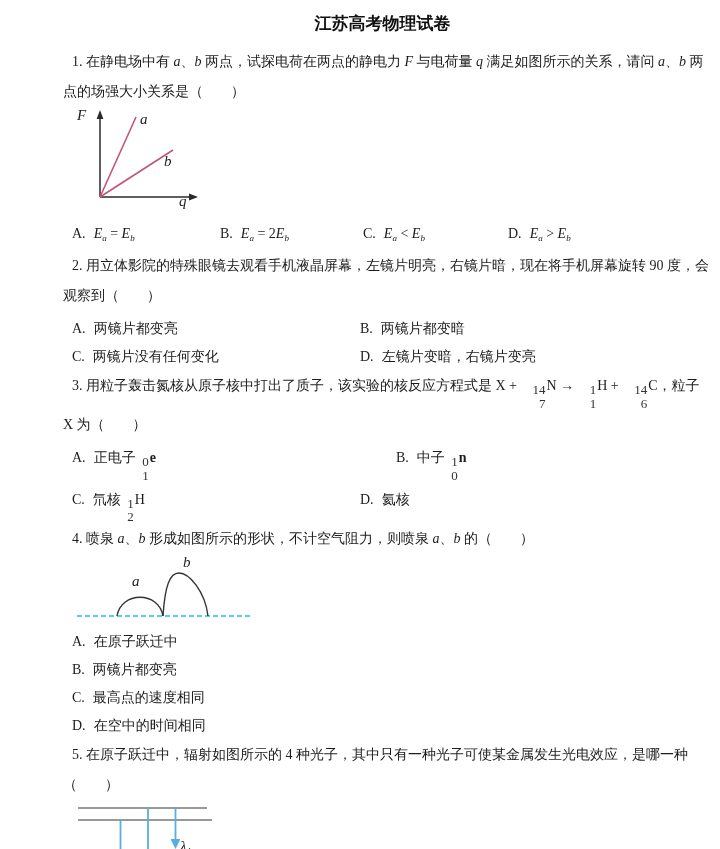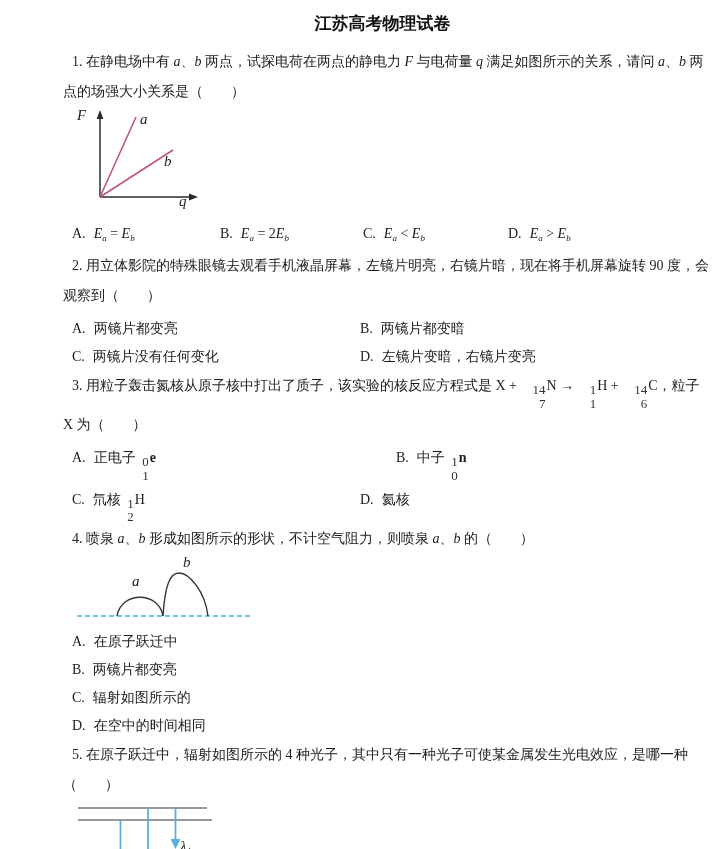--- a/index.html
+++ b/index.html
@@ -106,21 +106,21 @@
       <line x1="2" y1="58" x2="176" y2="58" stroke="#5fcde0" stroke-width="2" stroke-dasharray="5 3"></line>
       <path d="M 42 58 C 46 33, 84 33, 88 58" fill="none" stroke="#333" stroke-width="1.4"></path>
       <path d="M 88 58 C 90 27, 95 15, 104 15 C 114 15, 130 33, 133 58" fill="none" stroke="#333" stroke-width="1.4"></path>
     </svg>
     <span class="dlabel" style="left:57px;top:15px;">a</span>
     <span class="dlabel" style="left:108px;top:-4px;">b</span>
   </div>
 
   <div class="opt-col"><span class="opt-label">A.</span><span>在原子跃迁中</span></div>
   <div class="opt-col"><span class="opt-label">B.</span><span>两镜片都变亮</span></div>
-  <div class="opt-col"><span class="opt-label">C.</span><span>辐射如图所示的</span></div>
+  <div class="opt-col"><span class="opt-label">C.</span><span>最高点的速度相同</span></div>
   <div class="opt-col"><span class="opt-label">D.</span><span>在空中的时间相同</span></div>
 
   <p class="qtext mt6"><span>5. 在原子跃迁中，辐射如图所示的 4 种光子，其中只有一种光子可使某金属发生光电效应，是哪一种（　　）</span></p>
 
   <div id="levels" class="diagram">
     <svg width="150" height="118">
       <defs>
         <marker id="arr" viewBox="0 0 10 10" refX="7" refY="5" markerWidth="5.5" markerHeight="5.5" orient="auto">
           <path d="M0,0 L10,5 L0,10 z" fill="#58aede"></path>
         </marker>

